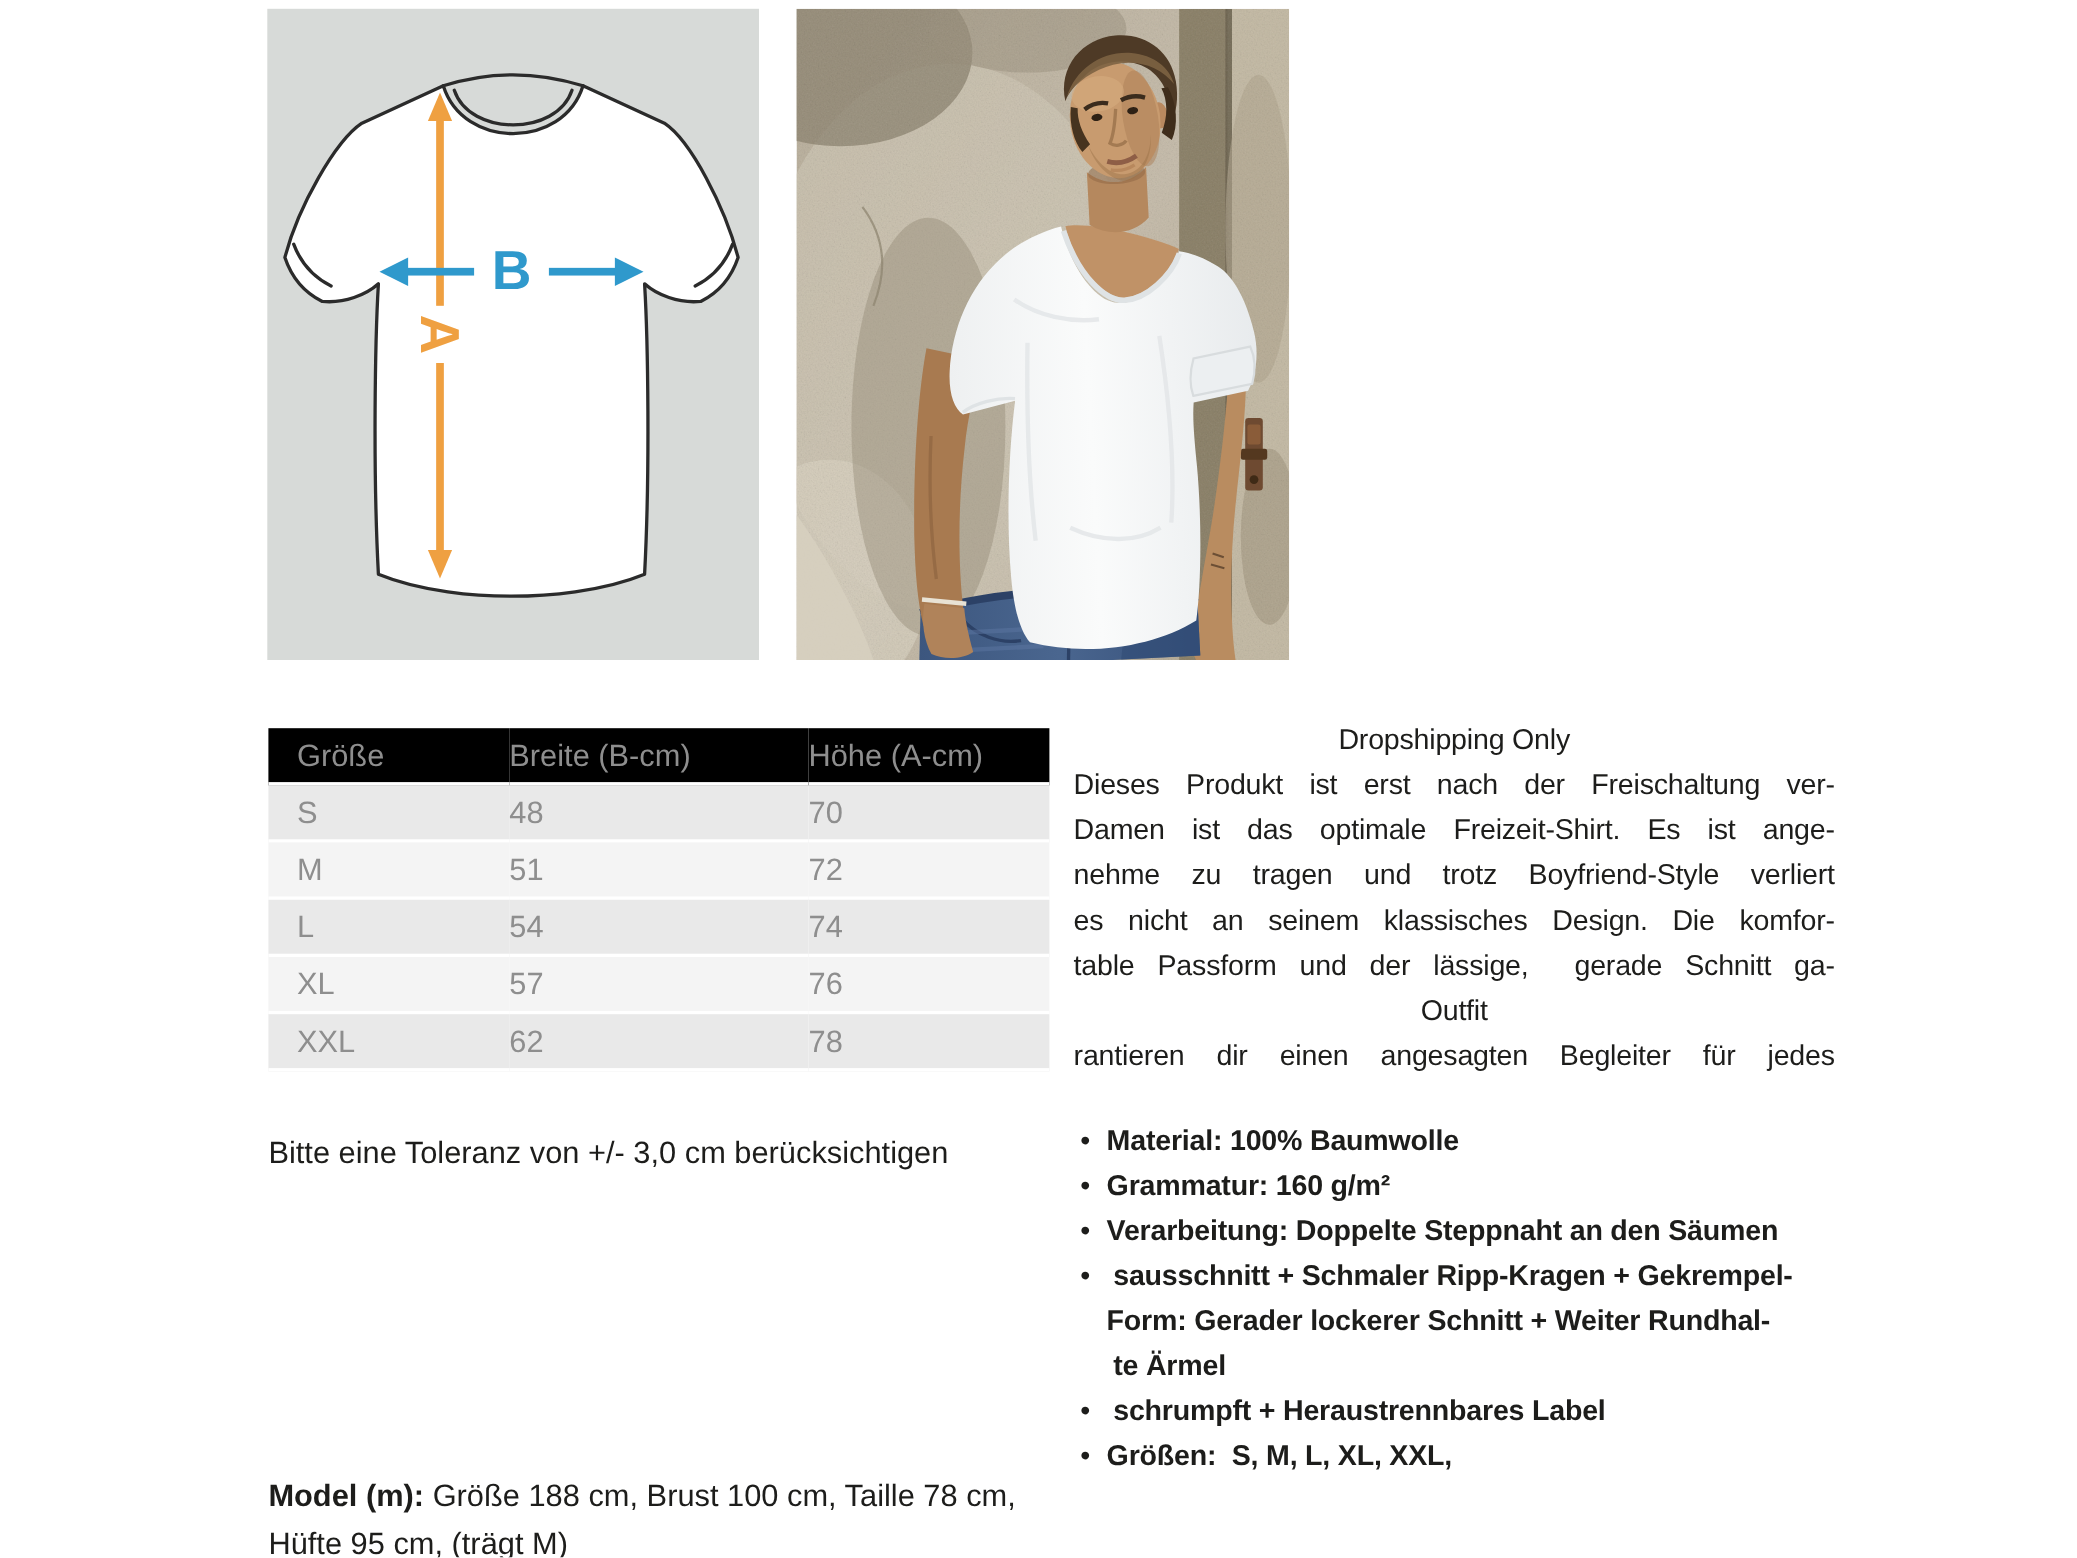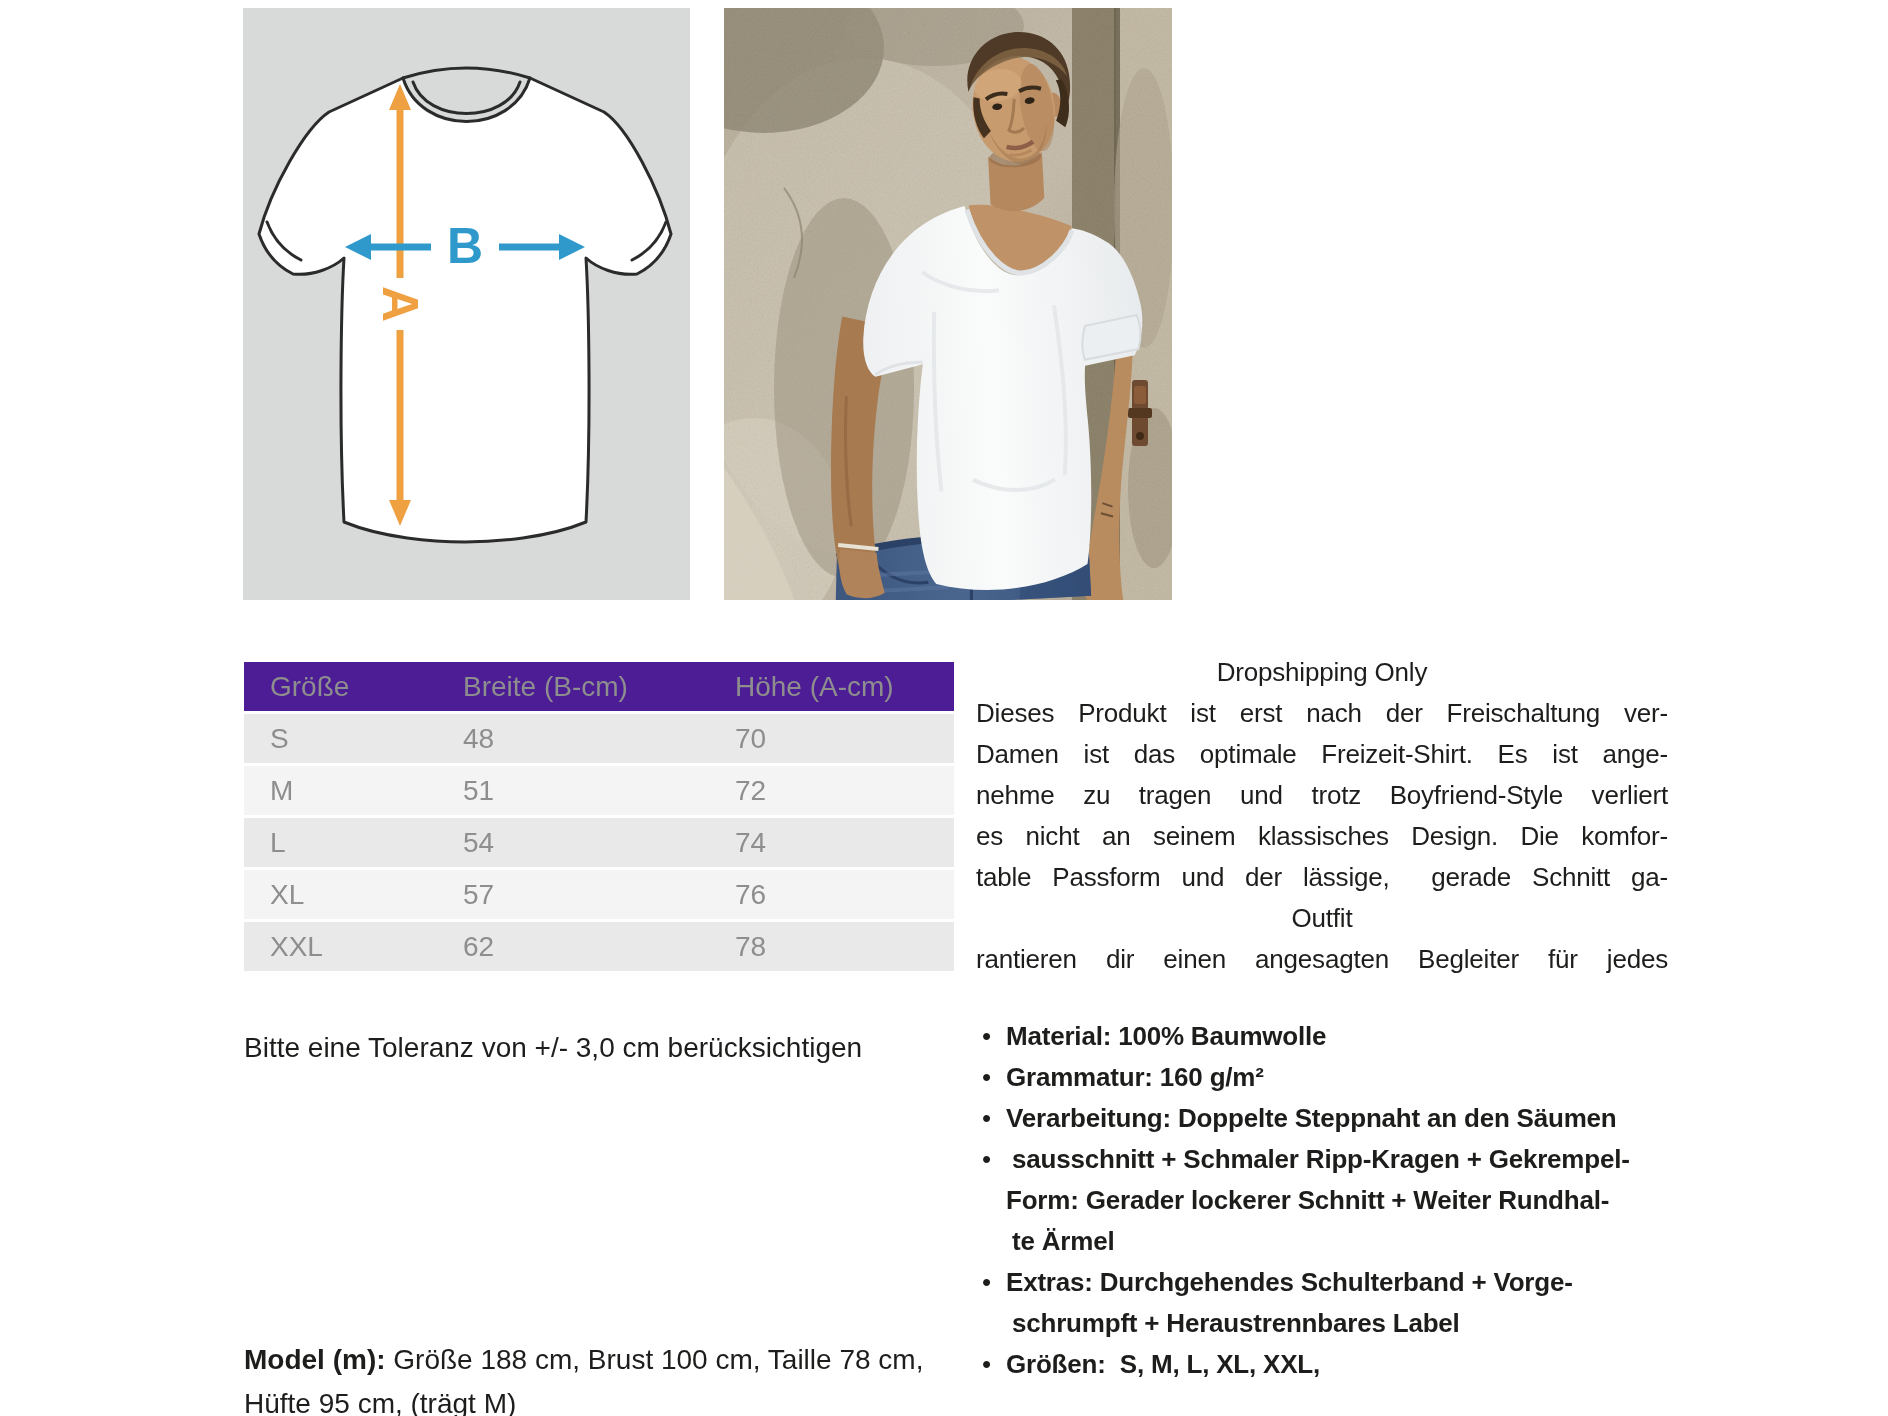--- a/index.html
+++ b/index.html
@@ -12,21 +12,21 @@
   .diagram-panel svg,.photo-panel svg{display:block;width:100%;height:100%;}
   .dim-label{position:absolute;font-weight:bold;font-size:50px;line-height:52px;width:56px;text-align:center;}
   .label-a{left:129px;top:270px;color:#efa041;transform:rotate(90deg);}
   .label-b{left:194px;top:212px;color:#2f99cc;}
 
   
   .size-table{position:absolute;left:244px;top:662px;width:710px;border-collapse:separate;border-spacing:0;table-layout:fixed;}
   .size-table th,.size-table td{height:49px;border-bottom:3px solid #ffffff;font-size:28px;font-weight:400;color:#8e8e8e;text-align:left;vertical-align:middle;padding:0;}
   .size-table .c0{padding-left:26px;width:193px;}
   .size-table .c1{width:272px;}
-  .size-table thead th{background:#4c1d95;}
+  .size-table thead th{background:#000000;}
   .size-table tbody tr:nth-child(odd) td{background:#e9e9e9;}
   .size-table tbody tr:nth-child(even) td{background:#f4f4f4;}
 
   
   .tolerance{position:absolute;left:244px;top:1000px;font-size:28px;line-height:40px;white-space:nowrap;}
   .model-info{position:absolute;left:244px;top:1338px;font-size:28px;line-height:44px;}
   .model-info .model-line{white-space:nowrap;}
   .model-info b{font-weight:bold;}
 
   
@@ -280,21 +280,20 @@
           <div class="bl">Verarbeitung: Doppelte Steppnaht an den Säumen</div>
         </li>
         <li>
           <span class="bullet">•</span>
           <div class="bl cont">sausschnitt + Schmaler Ripp-Kragen + Gekrempel-</div>
           <div class="bl">Form: Gerader lockerer Schnitt + Weiter Rundhal-</div>
           <div class="bl cont">te Ärmel</div>
         </li>
         <li>
           <span class="bullet">•</span>
-          <div class="bl">Extras: Durchgehendes Schulterband + Vorge-</div>
           <div class="bl cont">schrumpft + Heraustrennbares Label</div>
         </li>
         <li>
           <span class="bullet">•</span>
           <div class="bl">Größen:&nbsp; S, M, L, XL, XXL,</div>
         </li>
       </ul>
   </div>
 
 </div>

